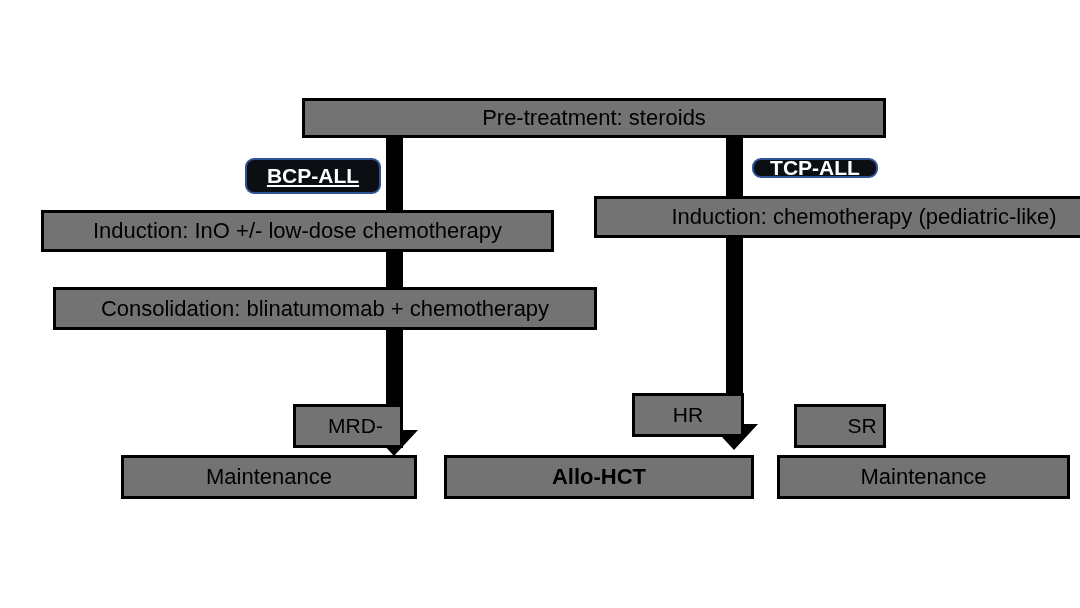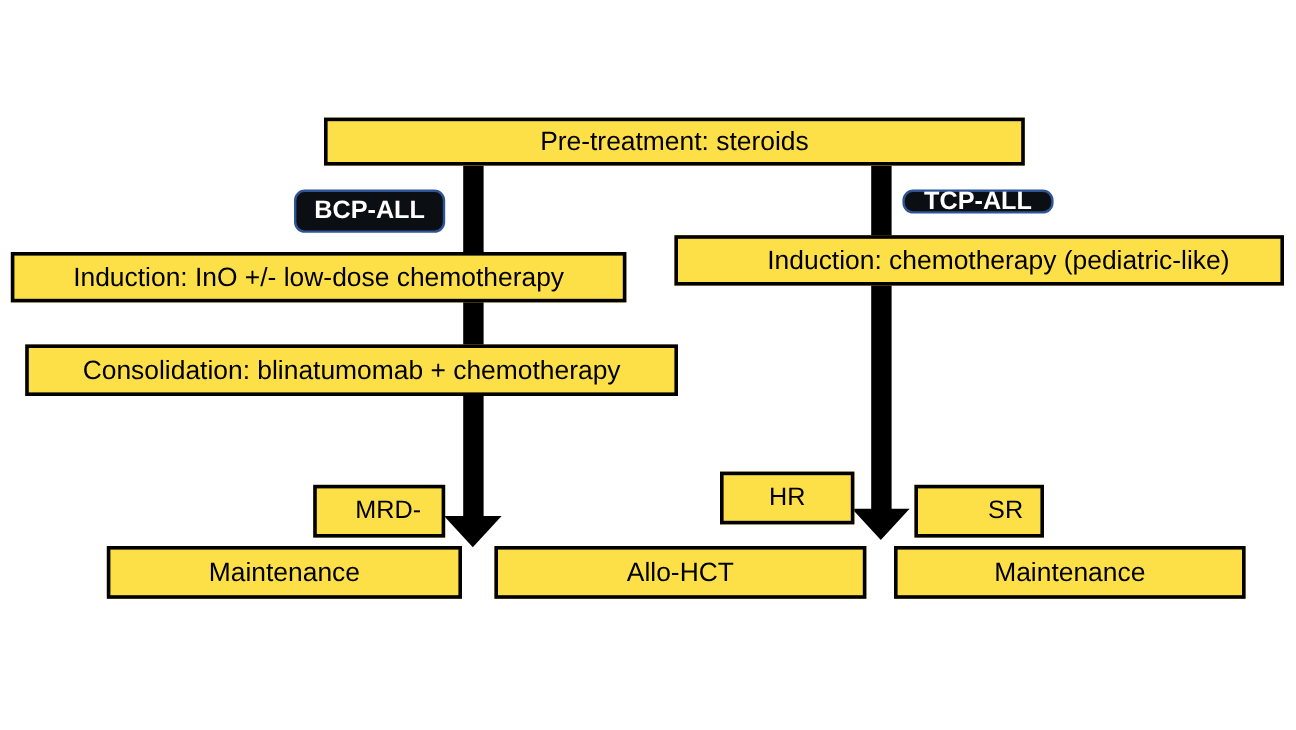--- a/index.html
+++ b/index.html
@@ -11,30 +11,31 @@
   #canvas {
     position: relative;
     width: 1080px;
     height: 608px;
     background: #ffffff;
     overflow: hidden;
   }
   .box {
     position: absolute;
     box-sizing: border-box;
-    background: #fde047;
+    background: #737373;
     border: 3px solid #000000;
     color: #000000;
     display: flex;
     align-items: center;
     justify-content: center;
     font-size: 22px;
     text-align: center;
     z-index: 2;
     white-space: nowrap;
+    margin-left: 32px;
   }
   .badge {
     position: absolute;
     box-sizing: border-box;
     background: #0b0e13;
     border: 2px solid #2f5496;
     border-radius: 9px;
     color: #ffffff;
     display: flex;
     align-items: center;
@@ -63,41 +64,41 @@
   
   #pretreatment { left: 270px; top: 98px; width: 584px; height: 40px; }
 
   
   #arrow-left-shaft  { left: 386px; top: 138px; height: 294px; }
   #arrow-left-head   { left: 370px; top: 430px; }
   #arrow-right-shaft { left: 726px; top: 138px; height: 288px; }
   #arrow-right-head  { left: 710px; top: 424px; }
 
   
-  #badge-bcp { left: 245px; top: 158px; width: 126px; height: 36px; }
+  #badge-bcp { left: 245px; top: 158px; width: 136px; height: 36px; text-decoration: underline; }
   #badge-tcp { left: 752px; top: 158px; width: 126px; height: 20px; }
 
   
   #induction-bcp { left: 9px;   top: 210px; width: 513px; height: 42px; }
   #induction-tcp { left: 562px; top: 196px; width: 508px; height: 42px; padding-left: 32px; }
 
   
   #consolidation-bcp { left: 21px;   top: 287px; width: 544px; height: 43px; }
   #consolidation-tcp { left: 562px; top: 287px; width: 508px; height: 43px; }
 
   
   .risk { font-size: 21px; }
   #risk-mrd-neg { left: 261px; top: 404px; width: 110px; height: 44px; padding-left: 15px; }
   #risk-mrd-pos { left: 421px; top: 404px; width: 110px; height: 44px; }
   #risk-hr      { left: 600px; top: 393px; width: 112px; height: 44px; }
-  #risk-sr      { left: 762px; top: 404px; width: 108px; height: 44px; padding-left: 44px; }
+  #risk-sr      { left: 762px; top: 404px; width: 92px; height: 44px; padding-left: 44px; }
 
   
   #outcome-maintenance-left  { left: 89px;  top: 455px; width: 296px; height: 44px; }
-  #outcome-allo-hct          { left: 412px; top: 455px; width: 310px; height: 44px; }
+  #outcome-allo-hct          { left: 412px; top: 455px; width: 310px; height: 44px; font-weight: bold; }
   #outcome-maintenance-right { left: 745px; top: 455px; width: 293px; height: 44px; }
 </style>
 </head>
 <body>
 
 <div id="canvas">
 
   <div class="box" id="pretreatment">Pre-treatment: steroids</div>
 
   <div class="arrow-shaft" id="arrow-left-shaft"></div>

